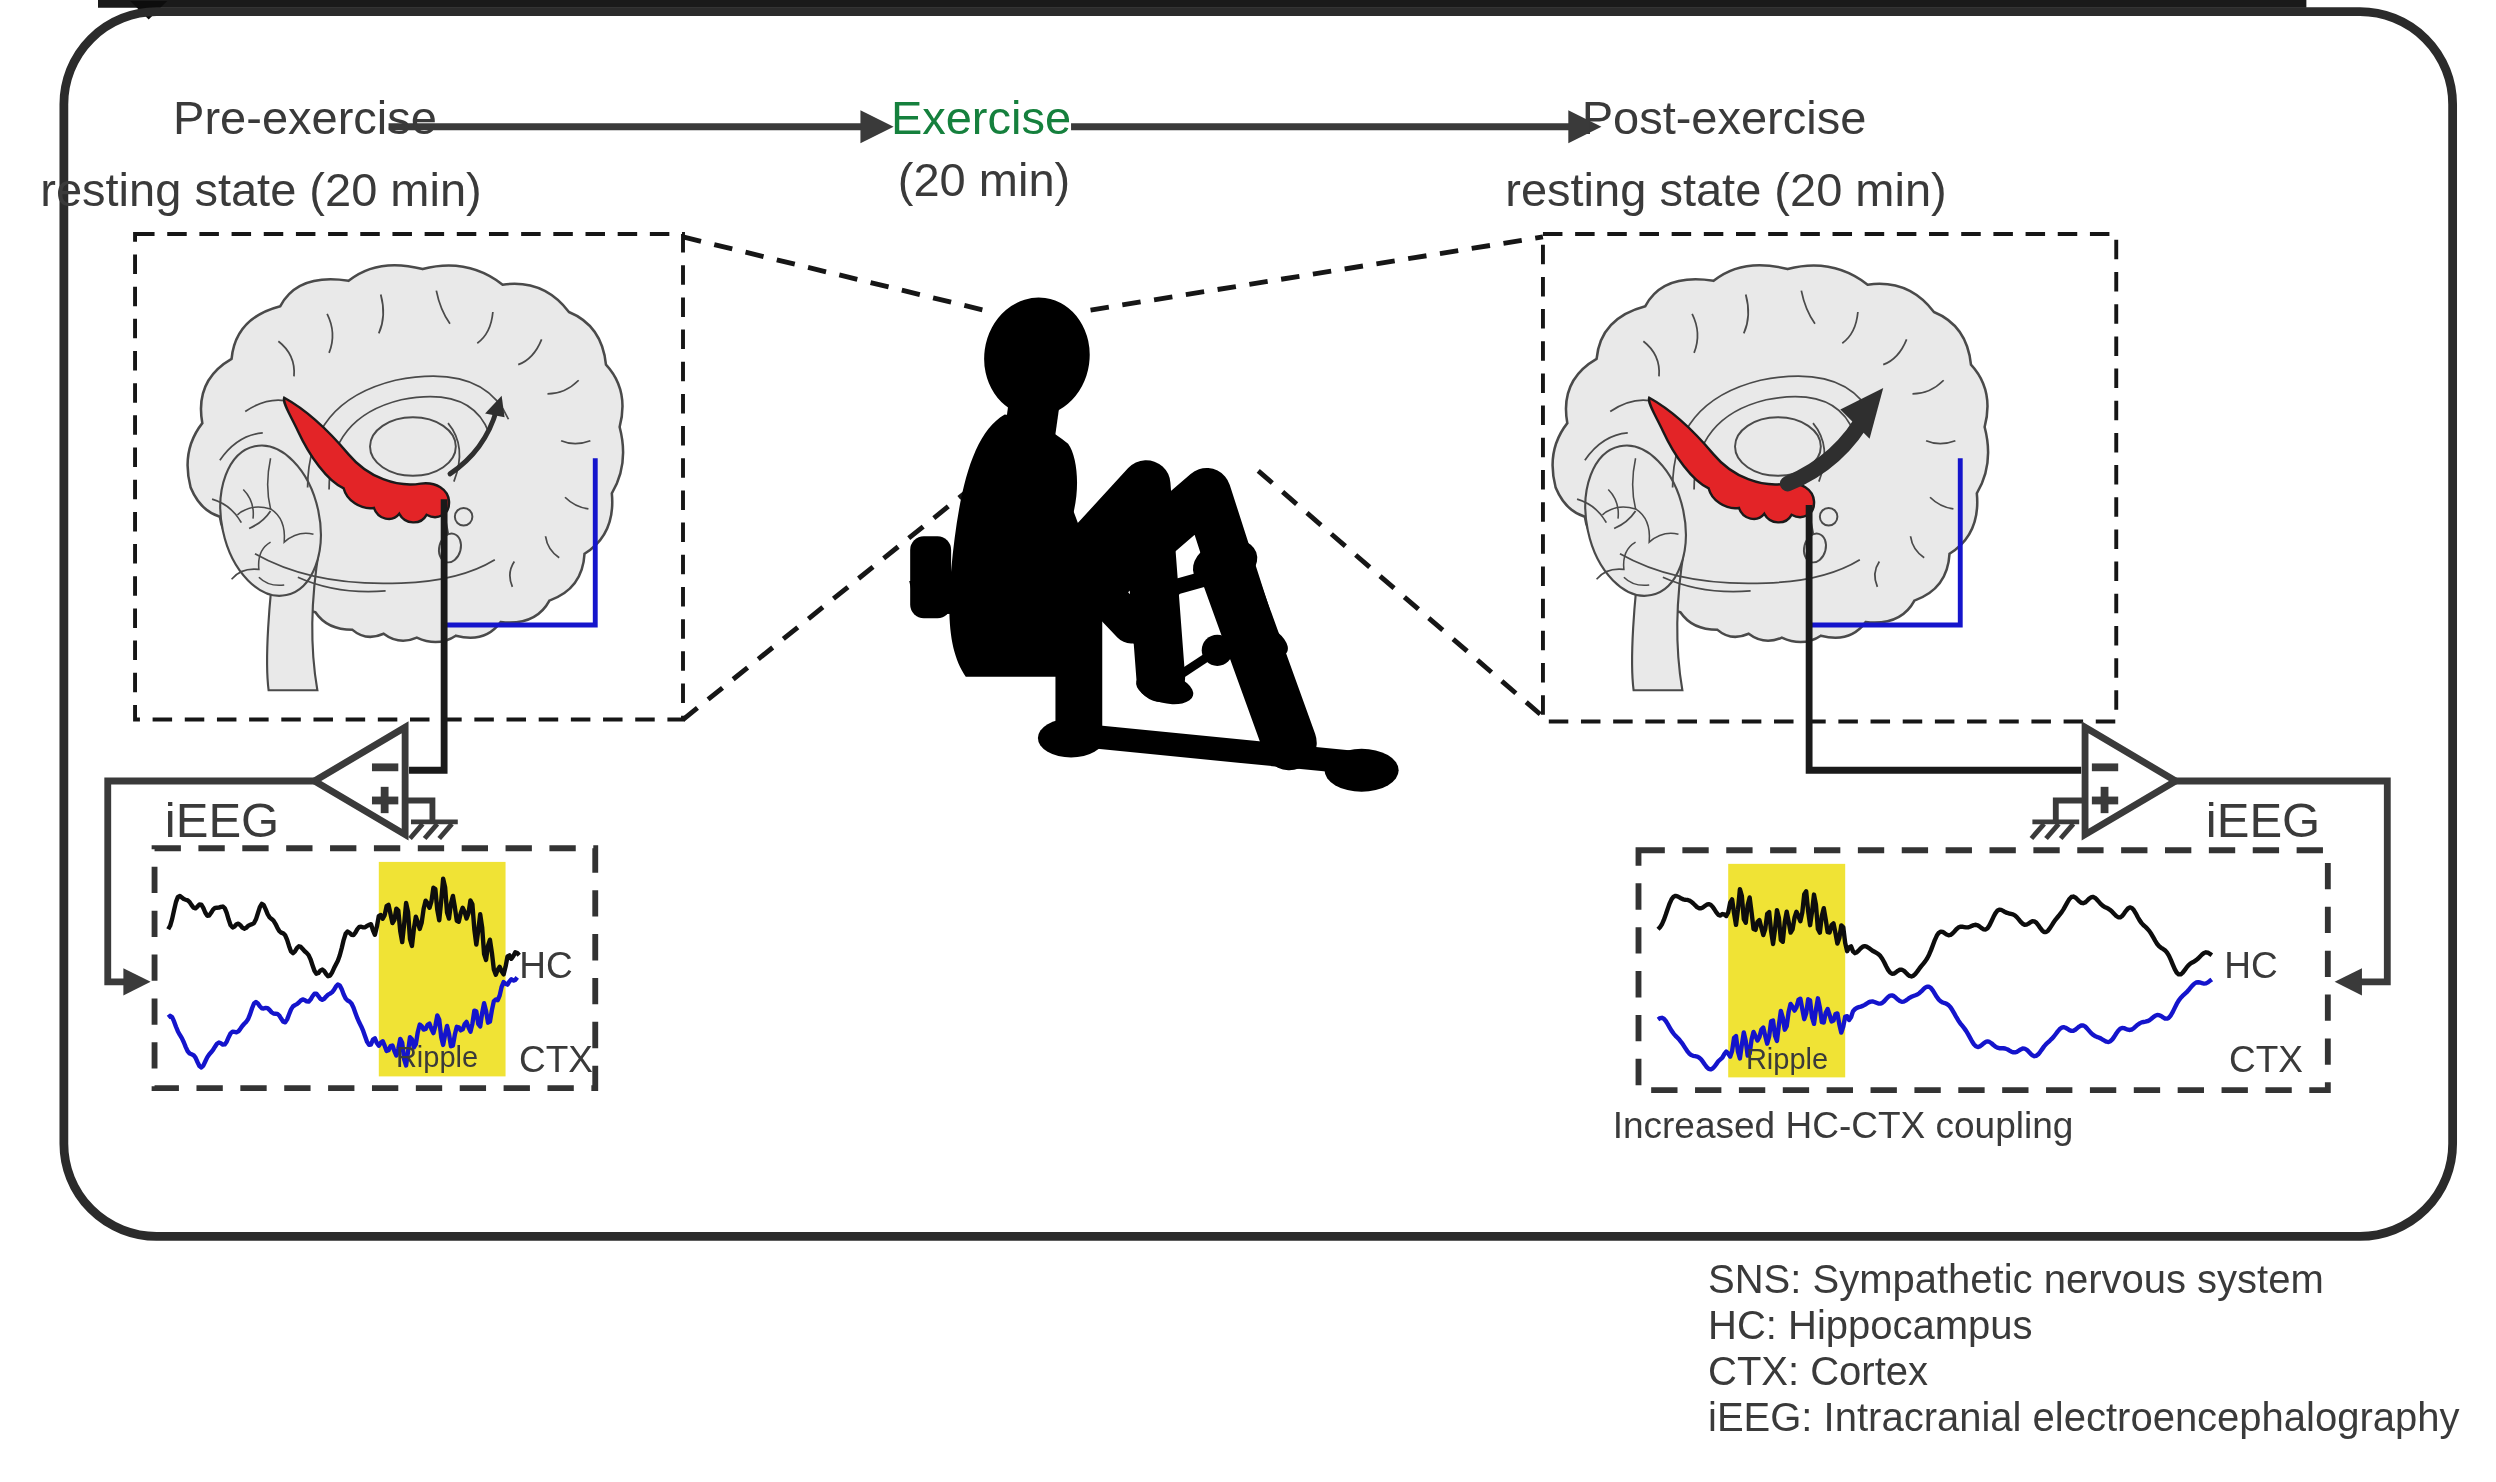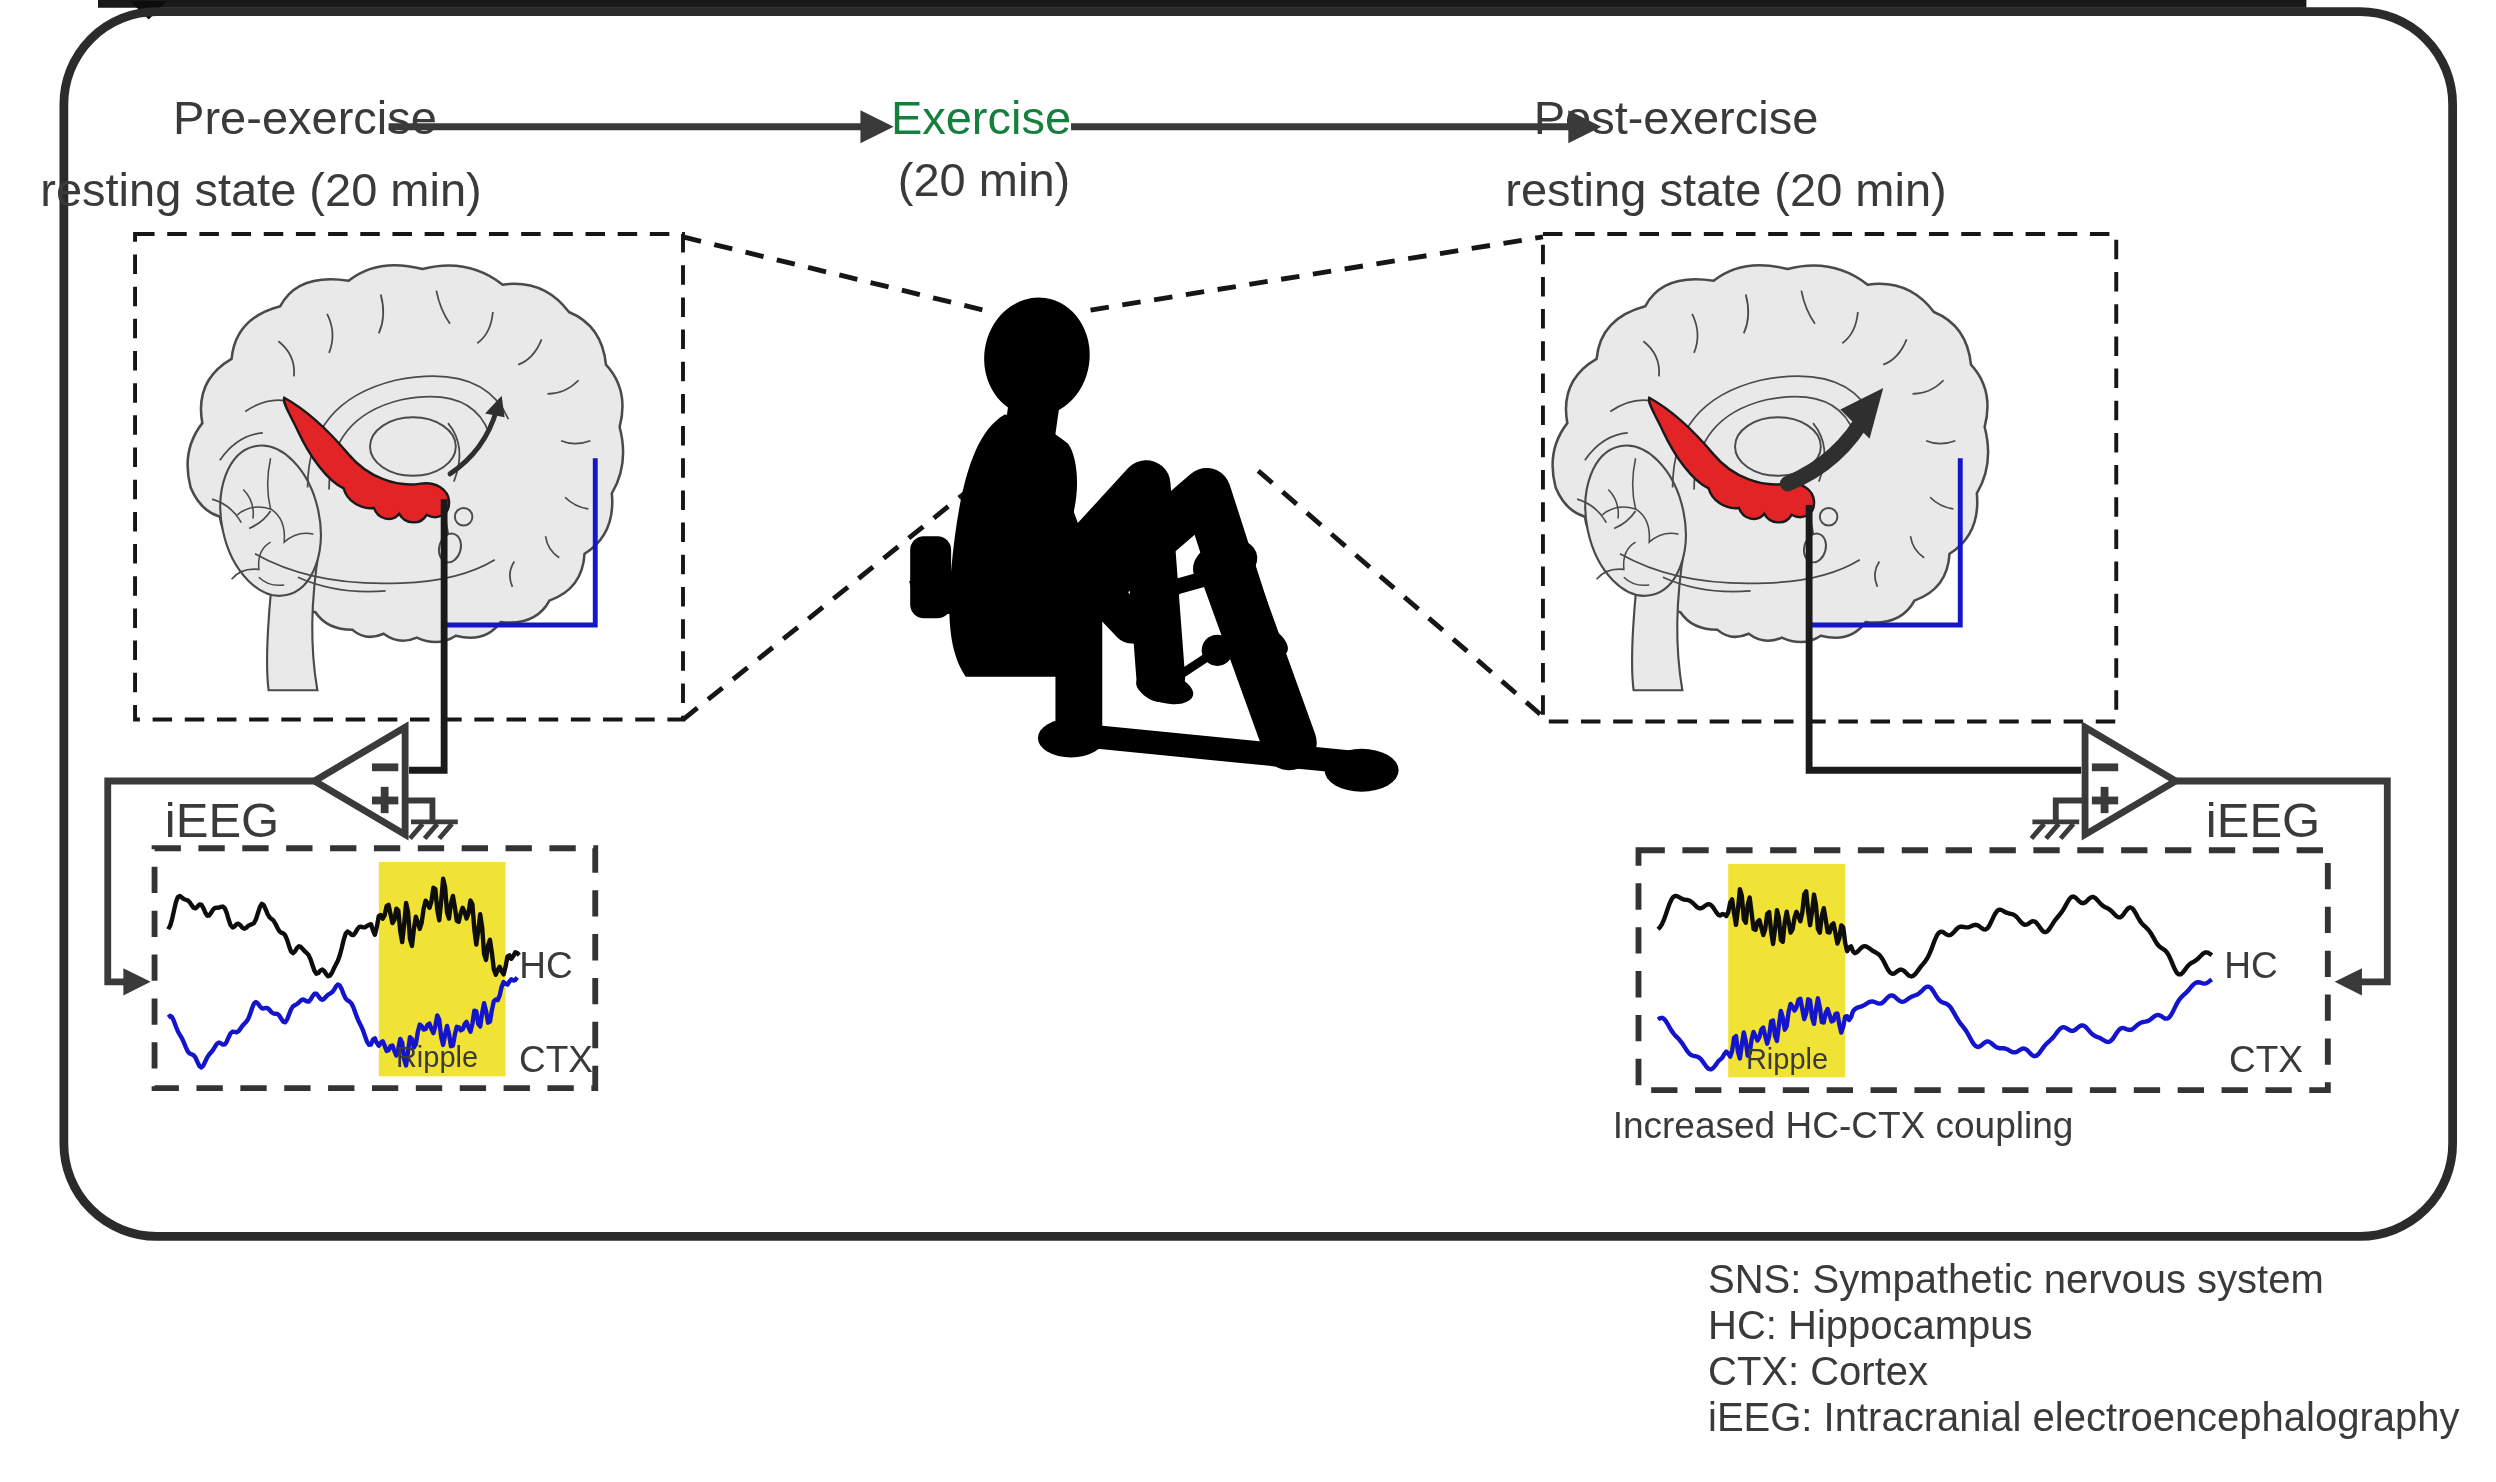--- a/index.html
+++ b/index.html
@@ -210,21 +210,21 @@
       <rect x="1032" y="398" width="52" height="62" transform="rotate(8 1058 429)"></rect>
       <path d="M1062,478 L1098,575 L1160,640" fill="none" stroke="#000" stroke-width="40" stroke-linecap="round" stroke-linejoin="round"></path>
       <circle cx="1168" cy="644" r="17"></circle>
     </g>
   </svg>
 
   <div class="txt stage-label" style="left: 261px; top: 94px; color: rgb(58, 58, 58); margin-left: 44px;">Pre-exercise</div>
   <div class="txt stage-label" style="left: 261px; top: 166px; color: rgb(58, 58, 58);">resting state (20 min)</div>
   <div class="txt stage-label" style="left: 981px; top: 94px; color: #15803d;">Exercise</div>
   <div class="txt stage-label" style="left: 984px; top: 156px; color: rgb(58, 58, 58);">(20 min)</div>
-  <div class="txt stage-label" style="left: 1676px; top: 94px; color: rgb(58, 58, 58);">Post-exercise</div>
+  <div class="txt stage-label" style="left: 1724px; top: 94px; color: rgb(58, 58, 58);">Post-exercise</div>
   <div class="txt stage-label" style="left: 1726px; top: 166px; color: rgb(58, 58, 58);">resting state (20 min)</div>
 
   <div class="txt ieeg-label" style="left: 222px; top: 792px; color: rgb(58, 58, 58);">iEEG</div>
   <div class="txt ieeg-label" style="left: 2263px; top: 792px; color: rgb(58, 58, 58);">iEEG</div>
 
   <div class="txt sig-label" style="left: 546px; top: 926px; color: rgb(58, 58, 58);">HC</div>
   <div class="txt sig-label" style="left: 556px; top: 1020px; color: rgb(58, 58, 58);">CTX</div>
   <div class="txt sig-label" style="left: 2251px; top: 926px; color: rgb(58, 58, 58);">HC</div>
   <div class="txt sig-label" style="left: 2266px; top: 1020px; color: rgb(58, 58, 58);">CTX</div>
 

